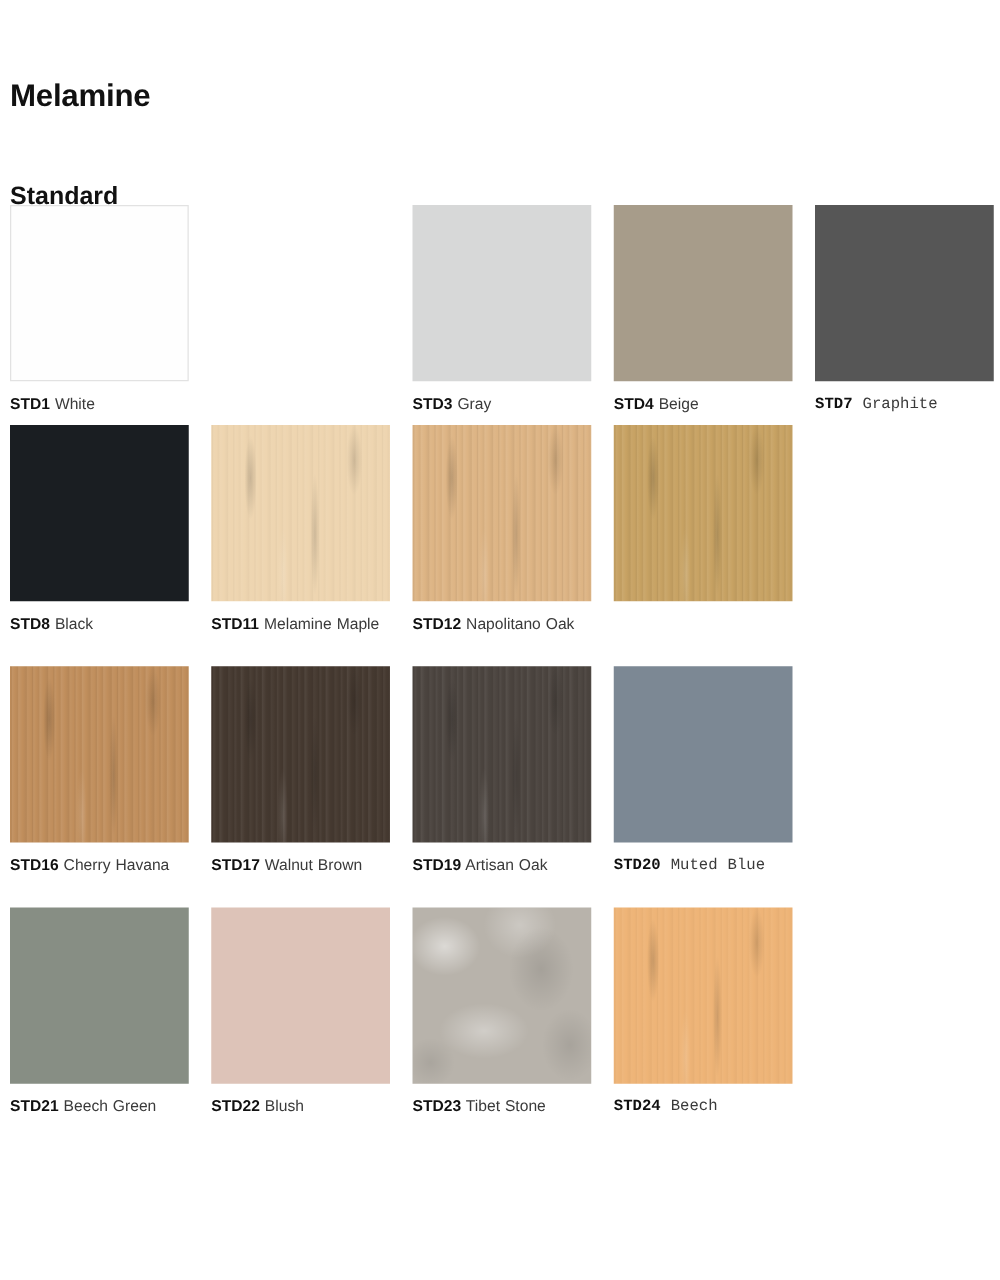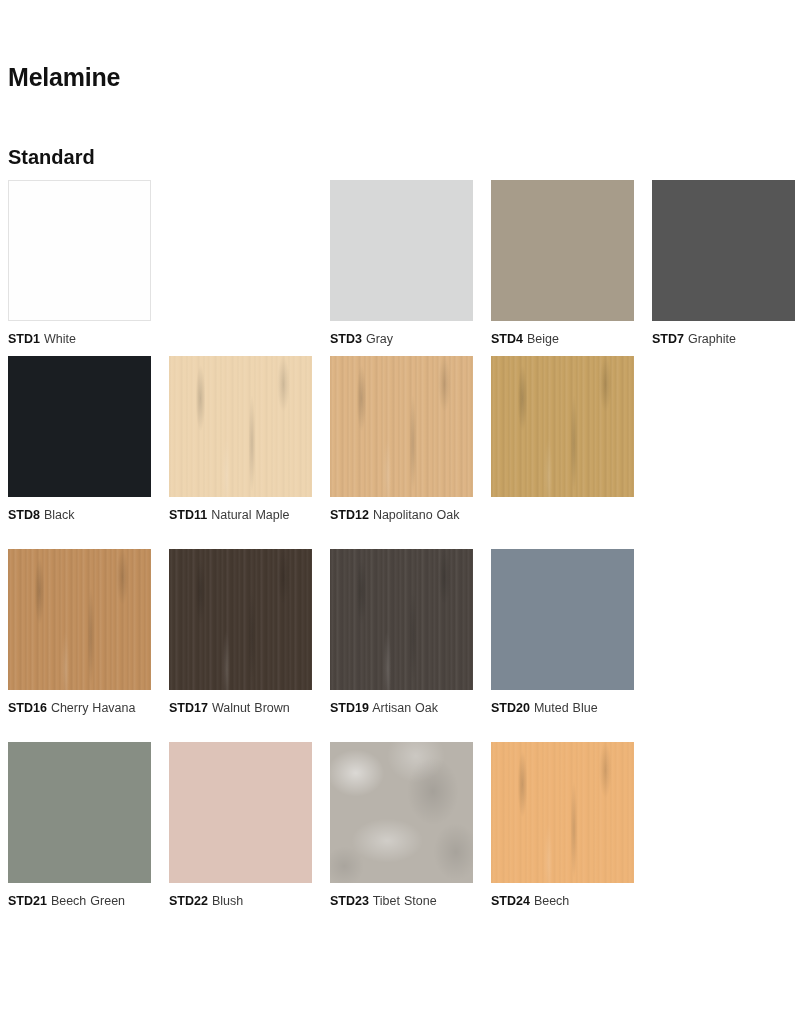--- a/index.html
+++ b/index.html
@@ -33,33 +33,33 @@
     font-weight: 700;
     color: #111111;
     margin: 0;
     position: absolute;
     left: 8px;
     top: 146px;
   }
   .grid {
     position: absolute;
     left: 8px;
-    top: 180px;
+    top: 164px;
     width: 784px;
   }
   .row {
     display: flex;
     width: 784px;
     margin-bottom: 8px;
   }
   .cell {
     width: 143px;
     margin-right: 18px;
   }
-  .cell:last-child { margin-right: 0; }
+  .cell:last-child { margin-right: 0; font-family: Liberation Mono, monospace; }
   .swatch {
     width: 143px;
     height: 141px;
     display: block;
     position: relative;
     overflow: hidden;
     background-color: #ffffff;
   }
   .swatch.bordered { border: 1px solid #e2e2e2; }
   .cell.empty .swatch { background: transparent; }
@@ -166,21 +166,21 @@
       <div class="row row-tall">
         <div class="cell">
           <div class="swatch" style="background-color: rgb(26, 30, 34);"></div>
           <div class="label"><span class="code">STD8</span><span> Black</span></div>
         </div>
         <div class="cell">
           <div class="swatch" style="background-color: rgb(238, 213, 176);">
             <span class="tex grain-broad knots"></span>
             <span class="tex grain-fine" style="opacity: 0.55;"></span>
           </div>
-          <div class="label"><span class="code">STD11</span><span> Natural Maple</span></div>
+          <div class="label"><span class="code">STD11</span><span> Melamine Maple</span></div>
         </div>
         <div class="cell">
           <div class="swatch" style="background-color: rgb(221, 180, 132);">
             <span class="tex grain-broad knots"></span>
             <span class="tex grain-fine"></span>
           </div>
           <div class="label"><span class="code">STD12</span><span> Napolitano Oak</span></div>
         </div>
         <div class="cell">
           <div class="swatch" style="background-color: rgb(199, 162, 99);">

